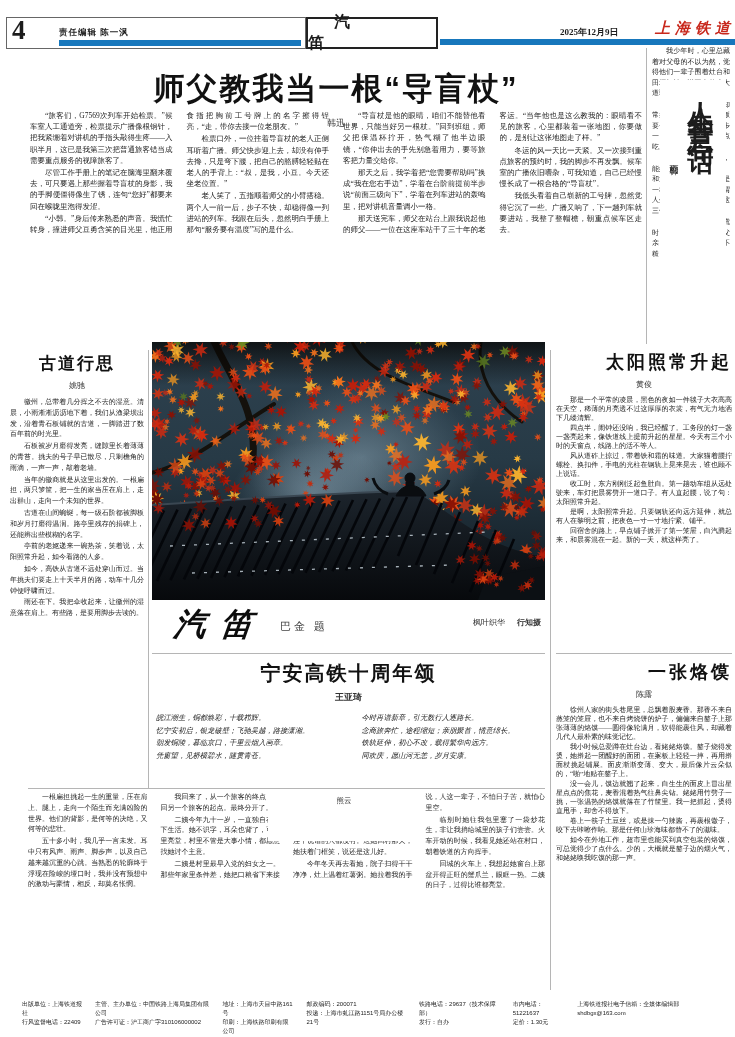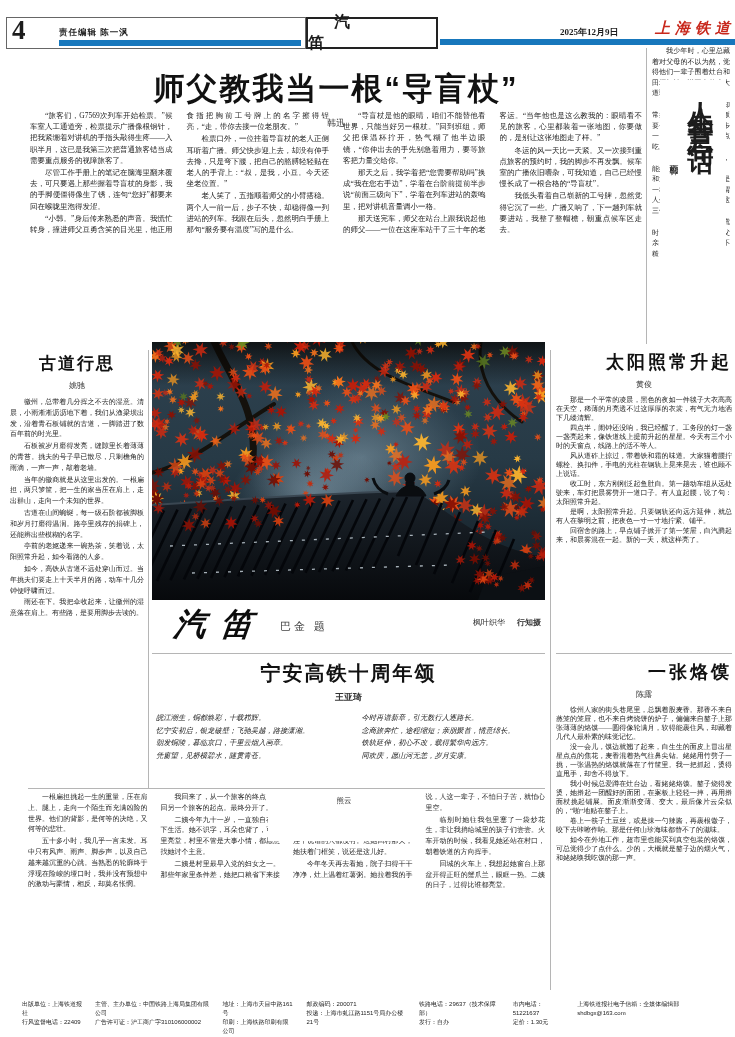--- a/index.html
+++ b/index.html
@@ -751,22 +751,22 @@
         <p>是啊，太阳照常升起。只要钢轨还向远方延伸，就总有人在黎明之前，把夜色一寸一寸地拧紧、铺平。</p>
         <p>回宿舍的路上，早点铺子掀开了第一笼屉，白汽腾起来，和晨雾混在一起。新的一天，就这样亮了。</p>
       </div>
   </div>
 
   <div class="r-essay laomo">
     <div class="art-title">一张烙馍</div>
     <div class="art-author">陈露</div>
     <div class="body-txt">
         <p>徐州人家的街头巷尾里，总飘着股麦香。那香不来自蒸笼的笼屉，也不来自烤烧饼的炉子，偏偏来自鏊子上那张薄薄的烙馍——圆得像轮满月，软得能裹住风，却藏着几代人最朴素的味觉记忆。</p>
+        <p>我小时候总爱蹲在灶台边，看姥姥烙馍。鏊子烧得发烫，她擀起一团醒好的面团，在案板上轻轻一摔，再用擀面杖挑起铺展。面皮渐渐变薄、变大，最后像片云朵似的，“啪”地贴在鏊子上。</p>
         <p>没一会儿，馍边就翘了起来，白生生的面皮上冒出星星点点的焦花，麦香混着热气往鼻尖钻。姥姥用竹劈子一挑，一张温热的烙馍就落在了竹筐里。我一把抓起，烫得直甩手，却舍不得放下。</p>
-        <p>我小时候总爱蹲在灶台边，看姥姥烙馍。鏊子烧得发烫，她擀起一团醒好的面团，在案板上轻轻一摔，再用擀面杖挑起铺展。面皮渐渐变薄、变大，最后像片云朵似的，“啪”地贴在鏊子上。</p>
         <p>卷上一筷子土豆丝，或是抹一勺辣酱，再裹根馓子，咬下去咔嚓作响。那是任何山珍海味都替不了的滋味。</p>
         <p>如今在外地工作，超市里也能买到真空包装的烙馍，可总觉得少了点什么。少的，大概就是鏊子边的烟火气，和姥姥唤我吃馍的那一声。</p>
       </div>
   </div>
 
   <div class="eryi-title-box">
     <div class="a">熊云</div>
   </div>
   <div class="bottom-band body-txt" id="bottom-band">
       <p>一根扁担挑起一生的重量，压在肩上、腿上，走向一个陌生而充满凶险的世界。他们的背影，是何等的决绝，又何等的悲壮。</p>

